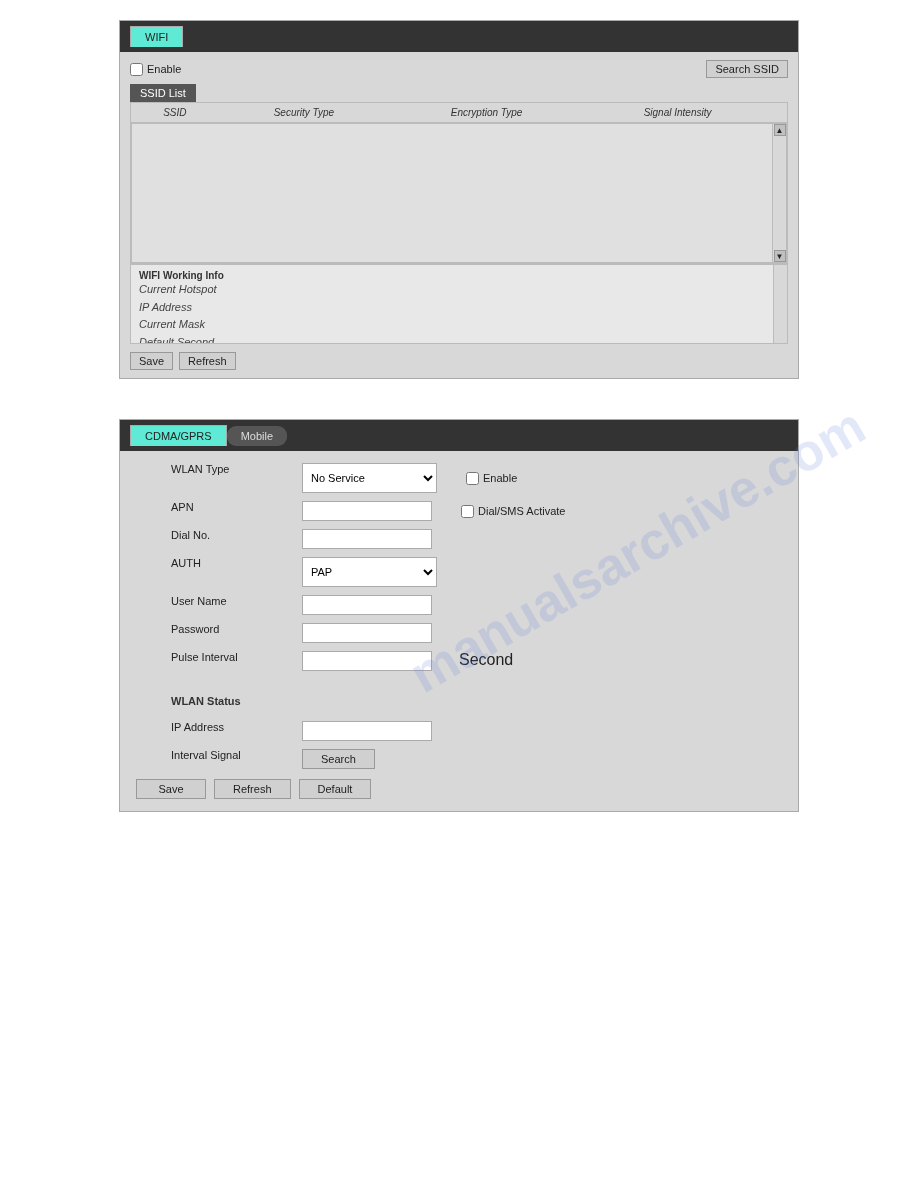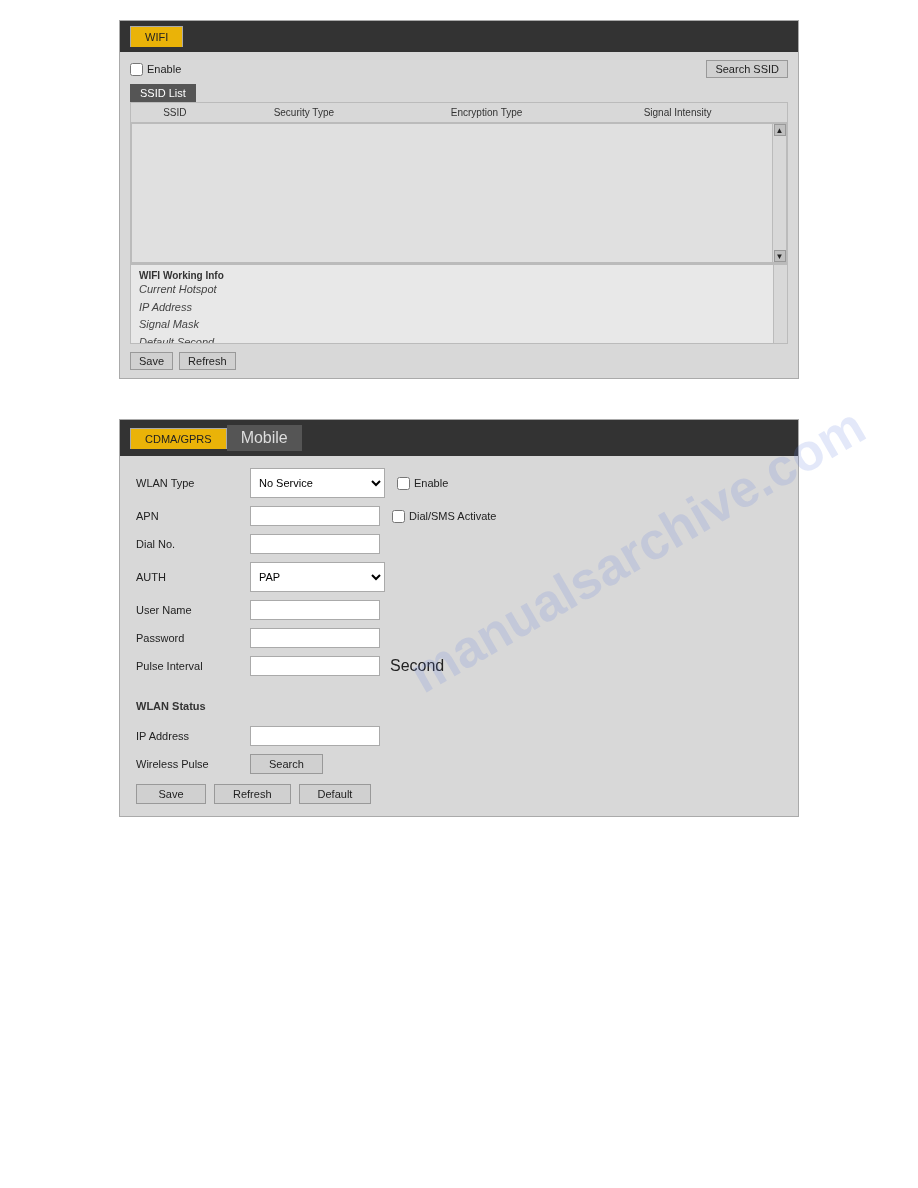--- a/index.html
+++ b/index.html
@@ -32,36 +32,37 @@
       background: #333;
       color: #fff;
       padding: 5px 10px;
       font-size: 11px;
       display: flex;
       align-items: center;
       gap: 0;
     }
 
     .tab-active {
-      background: #eab308;
+      background: #5eead4;
       color: #222;
       padding: 4px 14px;
       font-size: 11px;
       border-top: 1px solid #aaa;
       border-left: 1px solid #aaa;
       border-right: 1px solid #aaa;
       display: inline-block;
     }
 
     .tab-inactive {
       background: #555;
       color: #ddd;
       padding: 4px 14px;
-      font-size: 16px;
+      font-size: 11px;
       display: inline-block;
+      border-radius: 9px;
     }
 
     
     .wifi-content {
       padding: 8px 10px;
     }
 
     .wifi-top-row {
       display: flex;
       justify-content: space-between;
@@ -94,20 +95,21 @@
     }
 
     .ssid-table-container {
       background: #d8d8d8;
       border: 1px solid #bbb;
     }
 
     .ssid-table {
       width: 100%;
       border-collapse: collapse;
+      font-style: italic;
     }
 
     .ssid-table thead tr {
       background: #d8d8d8;
     }
 
     .ssid-table thead th {
       padding: 4px 8px;
       font-size: 10px;
       font-weight: normal;
@@ -179,23 +181,23 @@
       margin-top: 8px;
     }
 
     
     .cdma-content {
       padding: 12px 16px;
     }
 
     .form-row {
       display: flex;
-      align-items: center;
       margin-bottom: 8px;
-      gap: 4px;
+      gap: 21px;
+      margin-left: 35px;
     }
 
     .form-label {
       width: 110px;
       font-size: 11px;
       color: #222;
       text-align: left;
       flex-shrink: 0;
     }
 
@@ -318,21 +320,21 @@
               <div class="scroll-arrow">▼</div>
             </div>
           </div>
         </div>
       </div>
 
       <div class="wifi-working-info">
         <div class="wifi-working-info-label">WIFI Working Info</div>
         <div class="wifi-info-line">Current Hotspot</div>
         <div class="wifi-info-line">IP Address</div>
-        <div class="wifi-info-line">Signal Mask</div>
+        <div class="wifi-info-line">Current Mask</div>
         <div class="wifi-info-line">Default Second</div>
         <div class="wifi-scroll"></div>
       </div>
 
       <div class="wifi-buttons">
         <button class="btn-small">Save</button>
         <button class="btn-small">Refresh</button>
       </div>
     </div>
   </div>
@@ -404,21 +406,21 @@
       <div class="form-row">
         <span class="section-label">WLAN Status</span>
       </div>
 
       <div class="form-row">
         <span class="form-label">IP Address</span>
         <input type="text" class="form-input" value="" style="">
       </div>
 
       <div class="form-row">
-        <span class="form-label">Wireless Pulse</span>
+        <span class="form-label">Interval Signal</span>
         <button class="btn-medium">Search</button>
       </div>
 
       <div class="cdma-buttons">
         <button class="btn-medium">Save</button>
         <button class="btn-medium">Refresh</button>
         <button class="btn-medium">Default</button>
       </div>
 
     </div>

